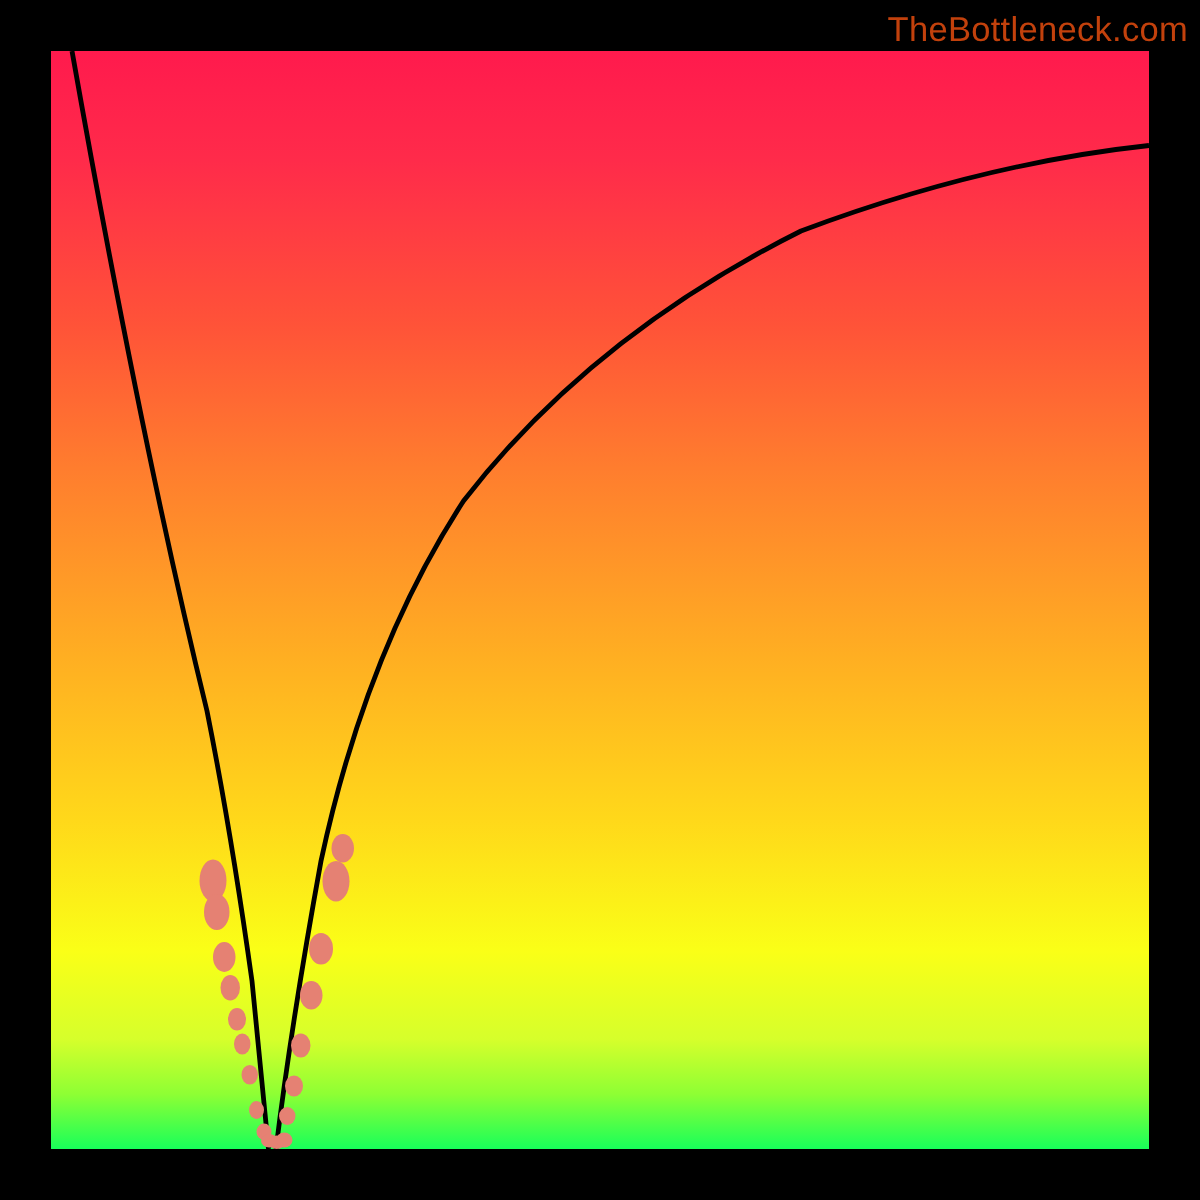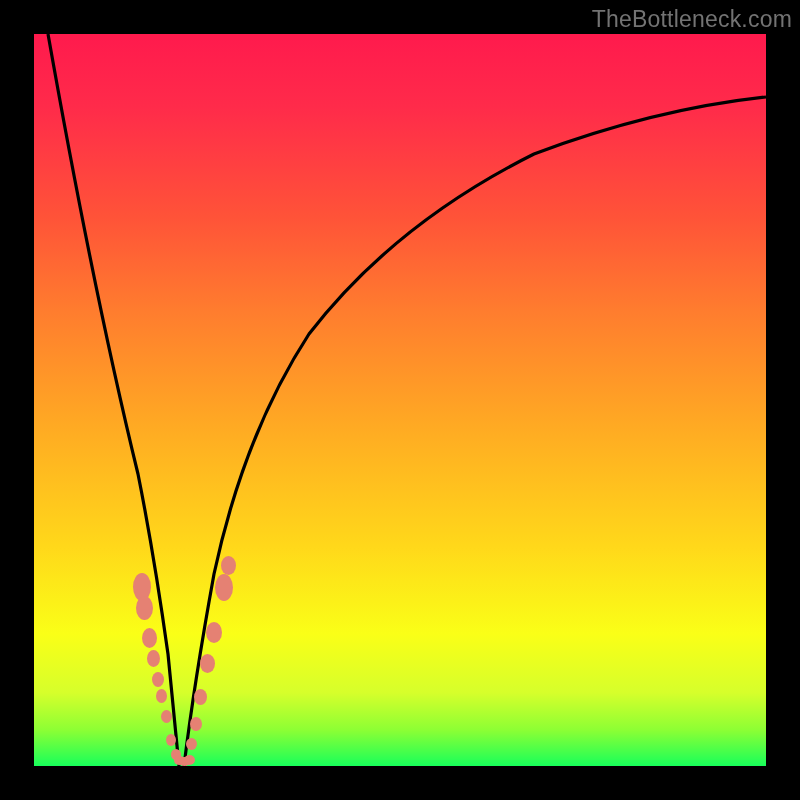--- a/index.html
+++ b/index.html
@@ -48,21 +48,21 @@
   }
   .dot {
     position: absolute;
     border-radius: 50%;
     background: #e58173;
   }
   .watermark {
     position: absolute;
     top: 6px;
     right: 8px;
-    color: #737373;
+    color: #c2410c;
     font-size: 23px;
     letter-spacing: 0.2px;
     font-weight: 400;
     user-select: none;
   }
 </style>
 </head>
 <body>
 
 <div class="frame">

